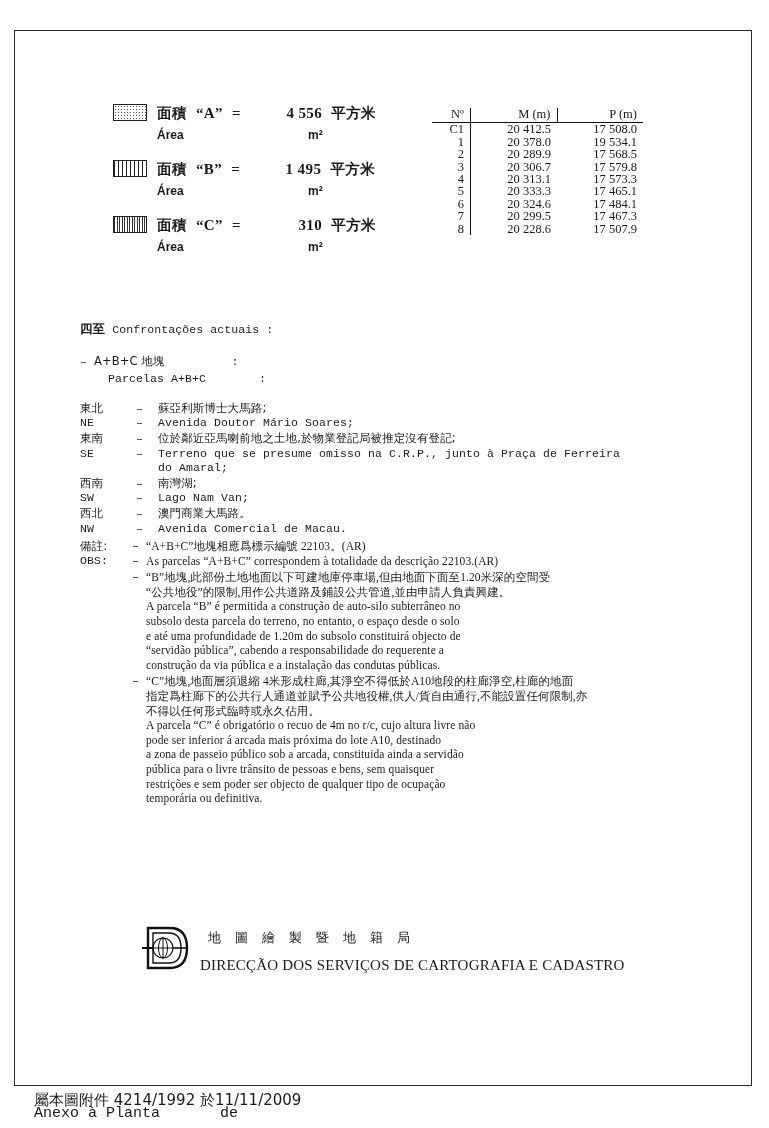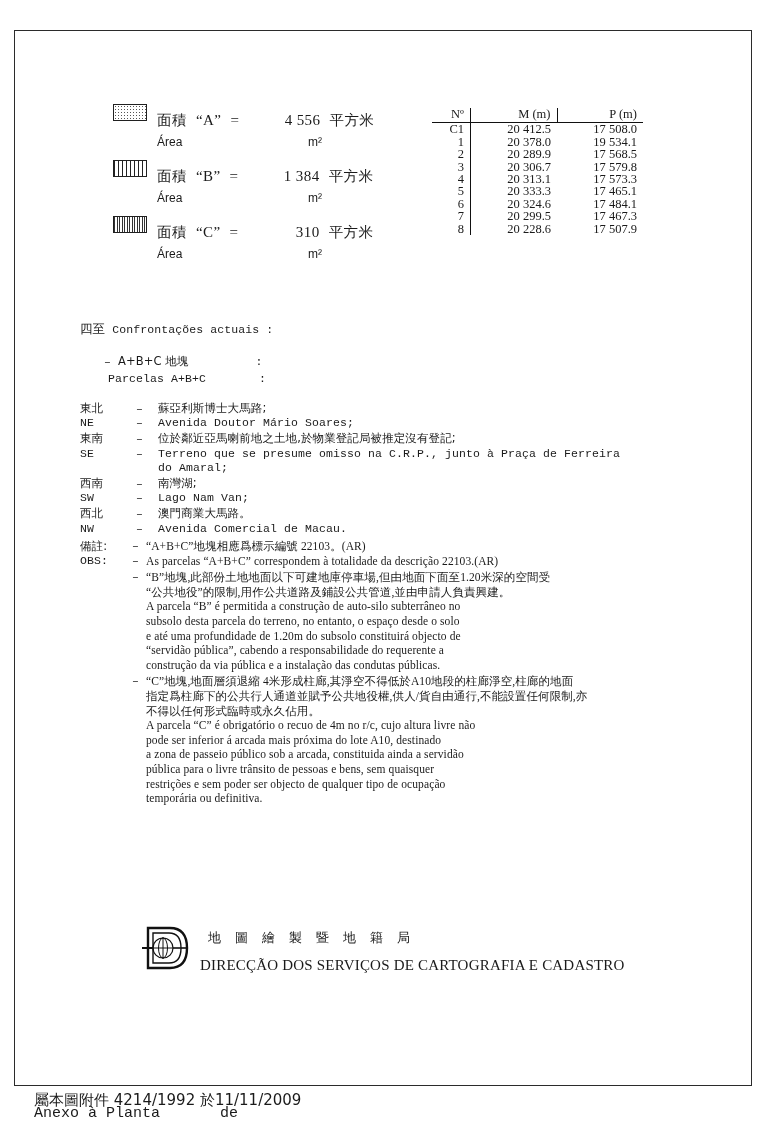--- a/index.html
+++ b/index.html
@@ -61,22 +61,23 @@
       repeating-linear-gradient(90deg, #222 0 1px, #fff 1px 4px);
   }
   .swatch.dense {
     background-image:
       repeating-linear-gradient(90deg, #333 0 1px, #fff 1px 2.5px),
       repeating-linear-gradient(0deg, #555 0 1px, #fff 1px 3px);
   }
   .legend-text {
     position: absolute;
     left: 44px;
-    top: 11px;
-    white-space: nowrap;
+    top: 4px;
+    white-space: nowrap;
+    font-weight: bold;
   }
   .cjk {
     font-family: "DejaVu Sans", sans-serif;
   }
   .line1 {
     font-size: 14.5px;
     letter-spacing: 0.4px;
     white-space: nowrap;
   }
   .line1 .lbl { font-family: "Liberation Serif", serif; font-size: 15px; }
@@ -147,24 +148,24 @@
   }
   .confront {
     left: 80px;
     top: 322px;
     width: 600px;
   }
   .hdr-line {
     white-space: nowrap;
     margin-bottom: 16px;
   }
-  .hdr-line .cjk { font-size: 12.5px; }
+  .hdr-line .cjk { font-size: 12.5px; font-weight: bold; }
   .sub-line {
     white-space: nowrap;
-    margin-left: 24px;
+    margin-left: 0;
     margin-bottom: 3px;
   }
   .sub-line2 {
     white-space: nowrap;
     margin-left: 28px;
     margin-bottom: 14px;
   }
   .dirrow {
     position: relative;
     white-space: nowrap;
@@ -278,21 +279,21 @@
       </div>
     </div>
 
     <div class="legend-row">
       <div class="swatch vstripe"></div>
       <div class="legend-text">
         <div class="line1">
           <span class="cjk">面積</span>
           <span class="lbl">“</span><span class="lbl">B</span><span class="lbl">”</span>
           <span class="lbl">=</span>
-          <span class="num area-val">1 384</span>
+          <span class="num area-val">1 495</span>
           <span class="cjk">平方米</span>
         </div>
         <div class="unit-row" style="margin-top:5px;">
           <span class="area-lbl">Área</span>
           <span class="m2">m²</span>
         </div>
       </div>
     </div>
 
     <div class="legend-row">

